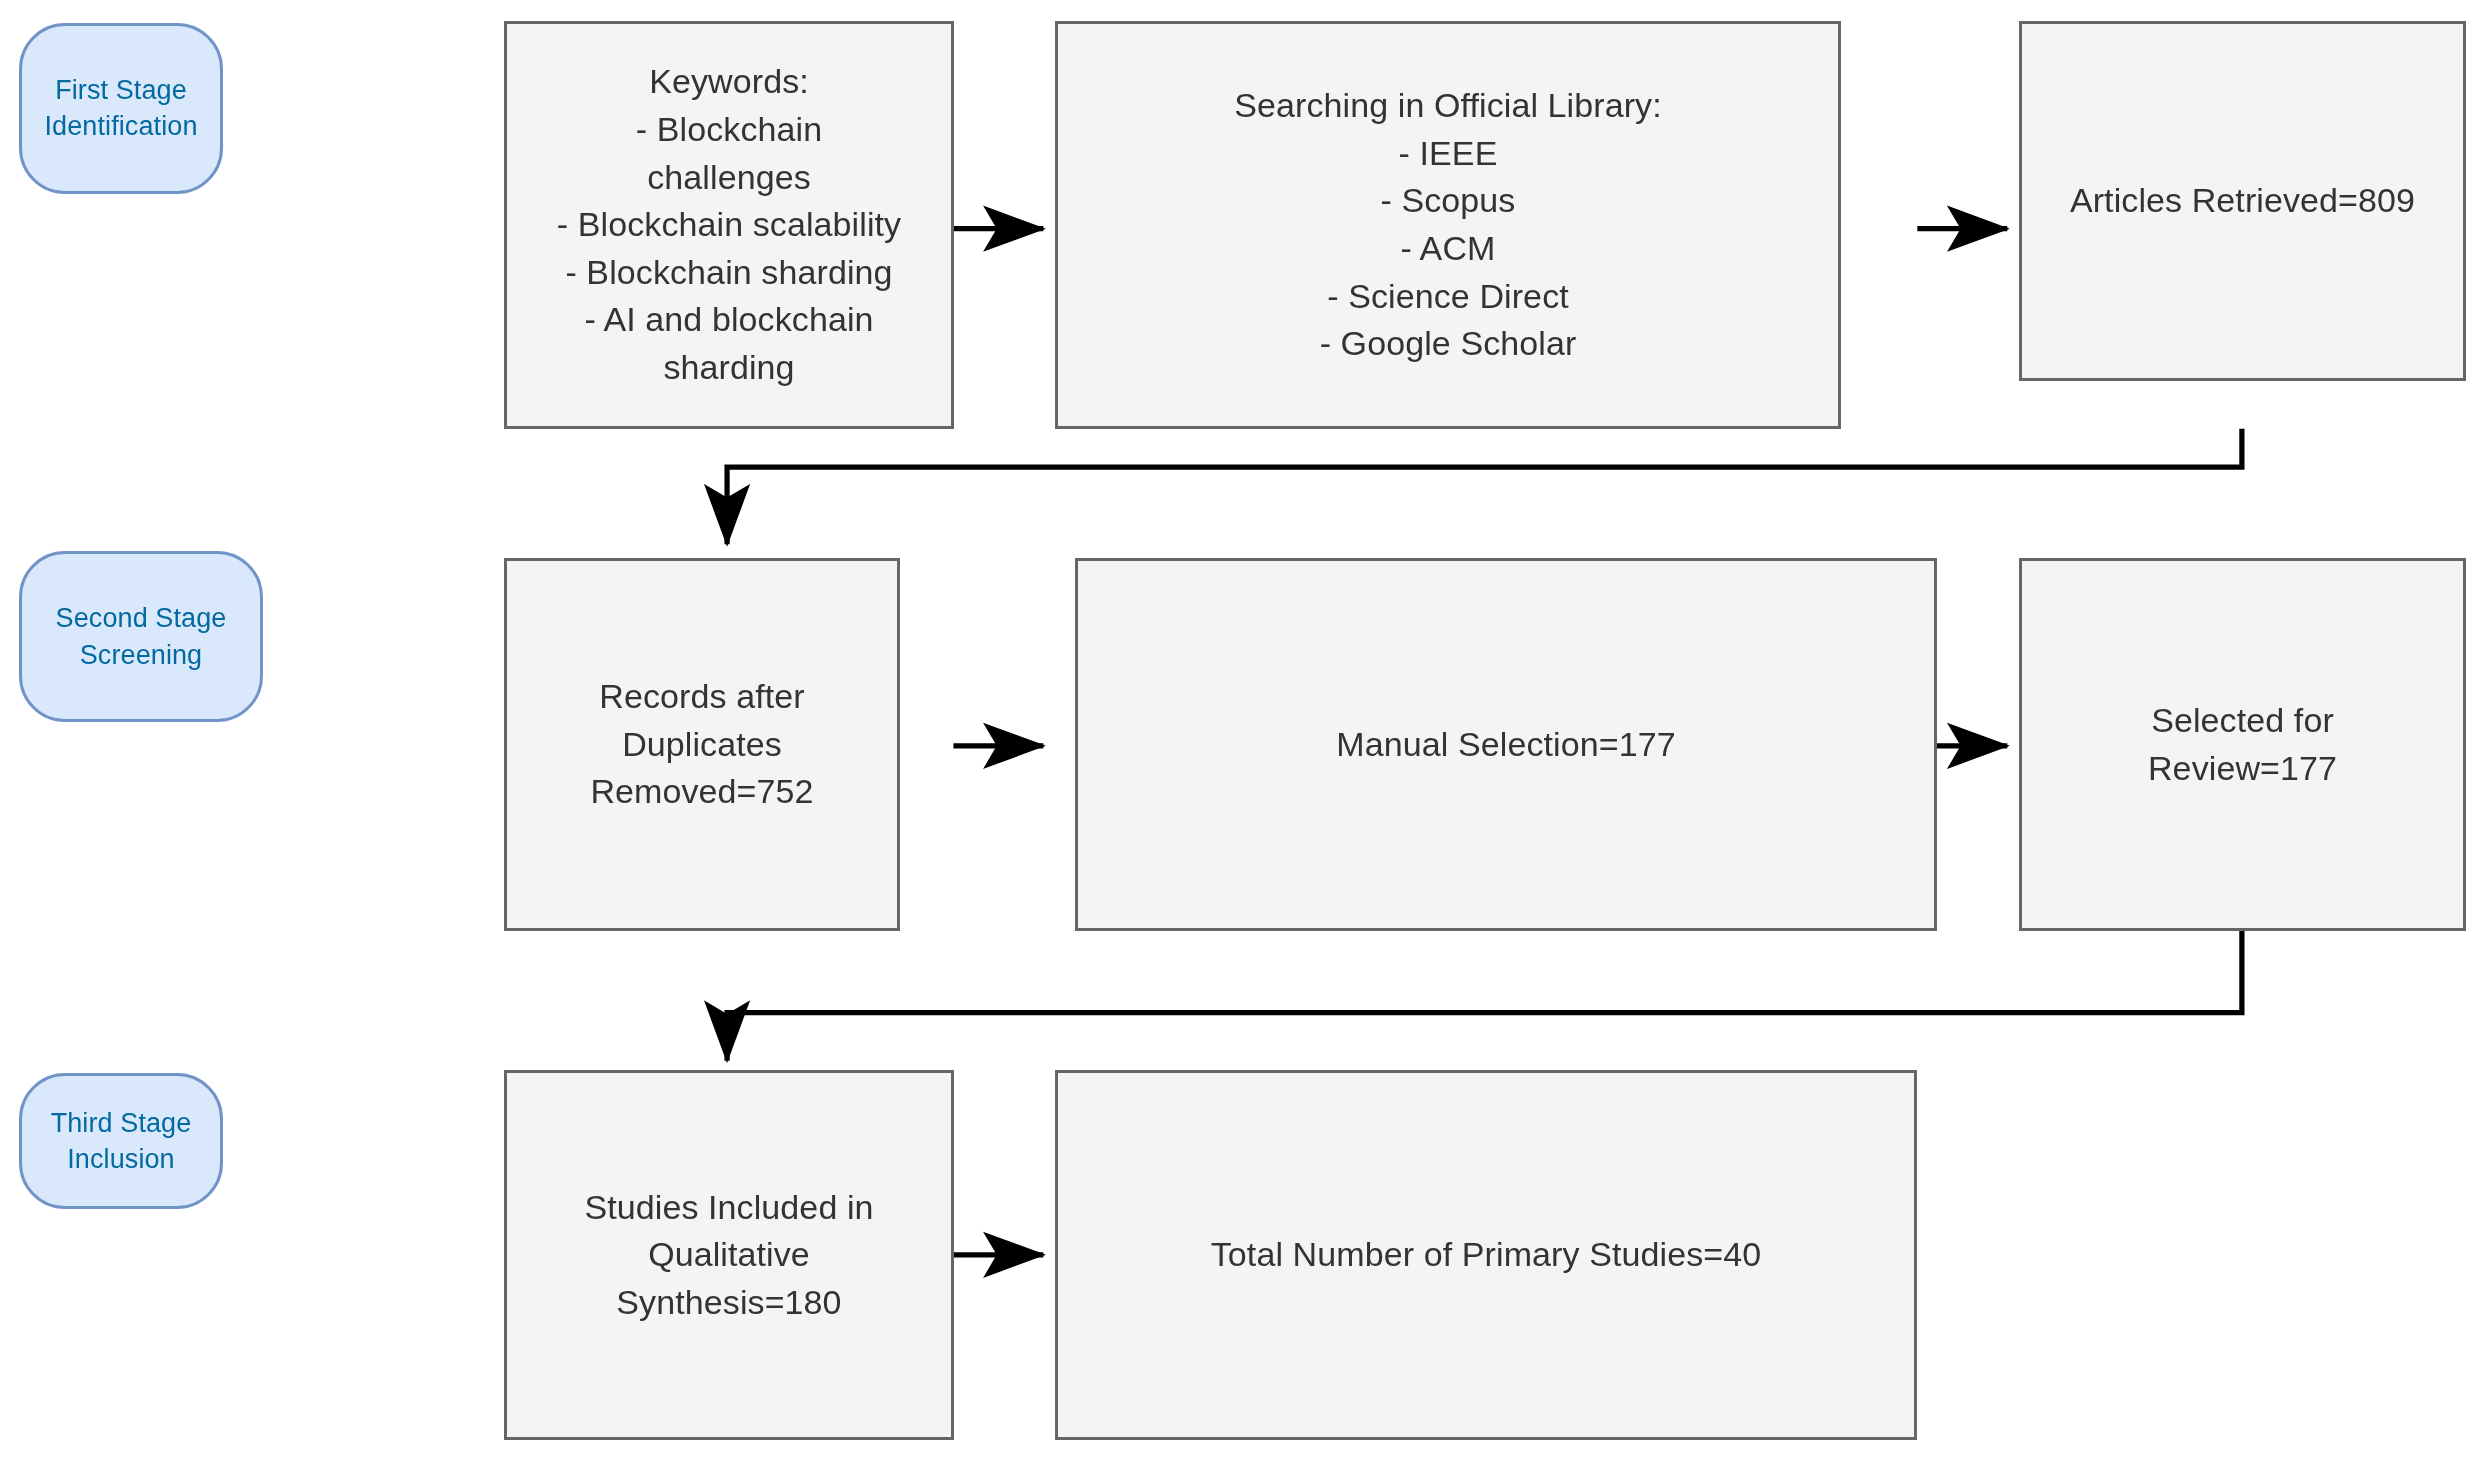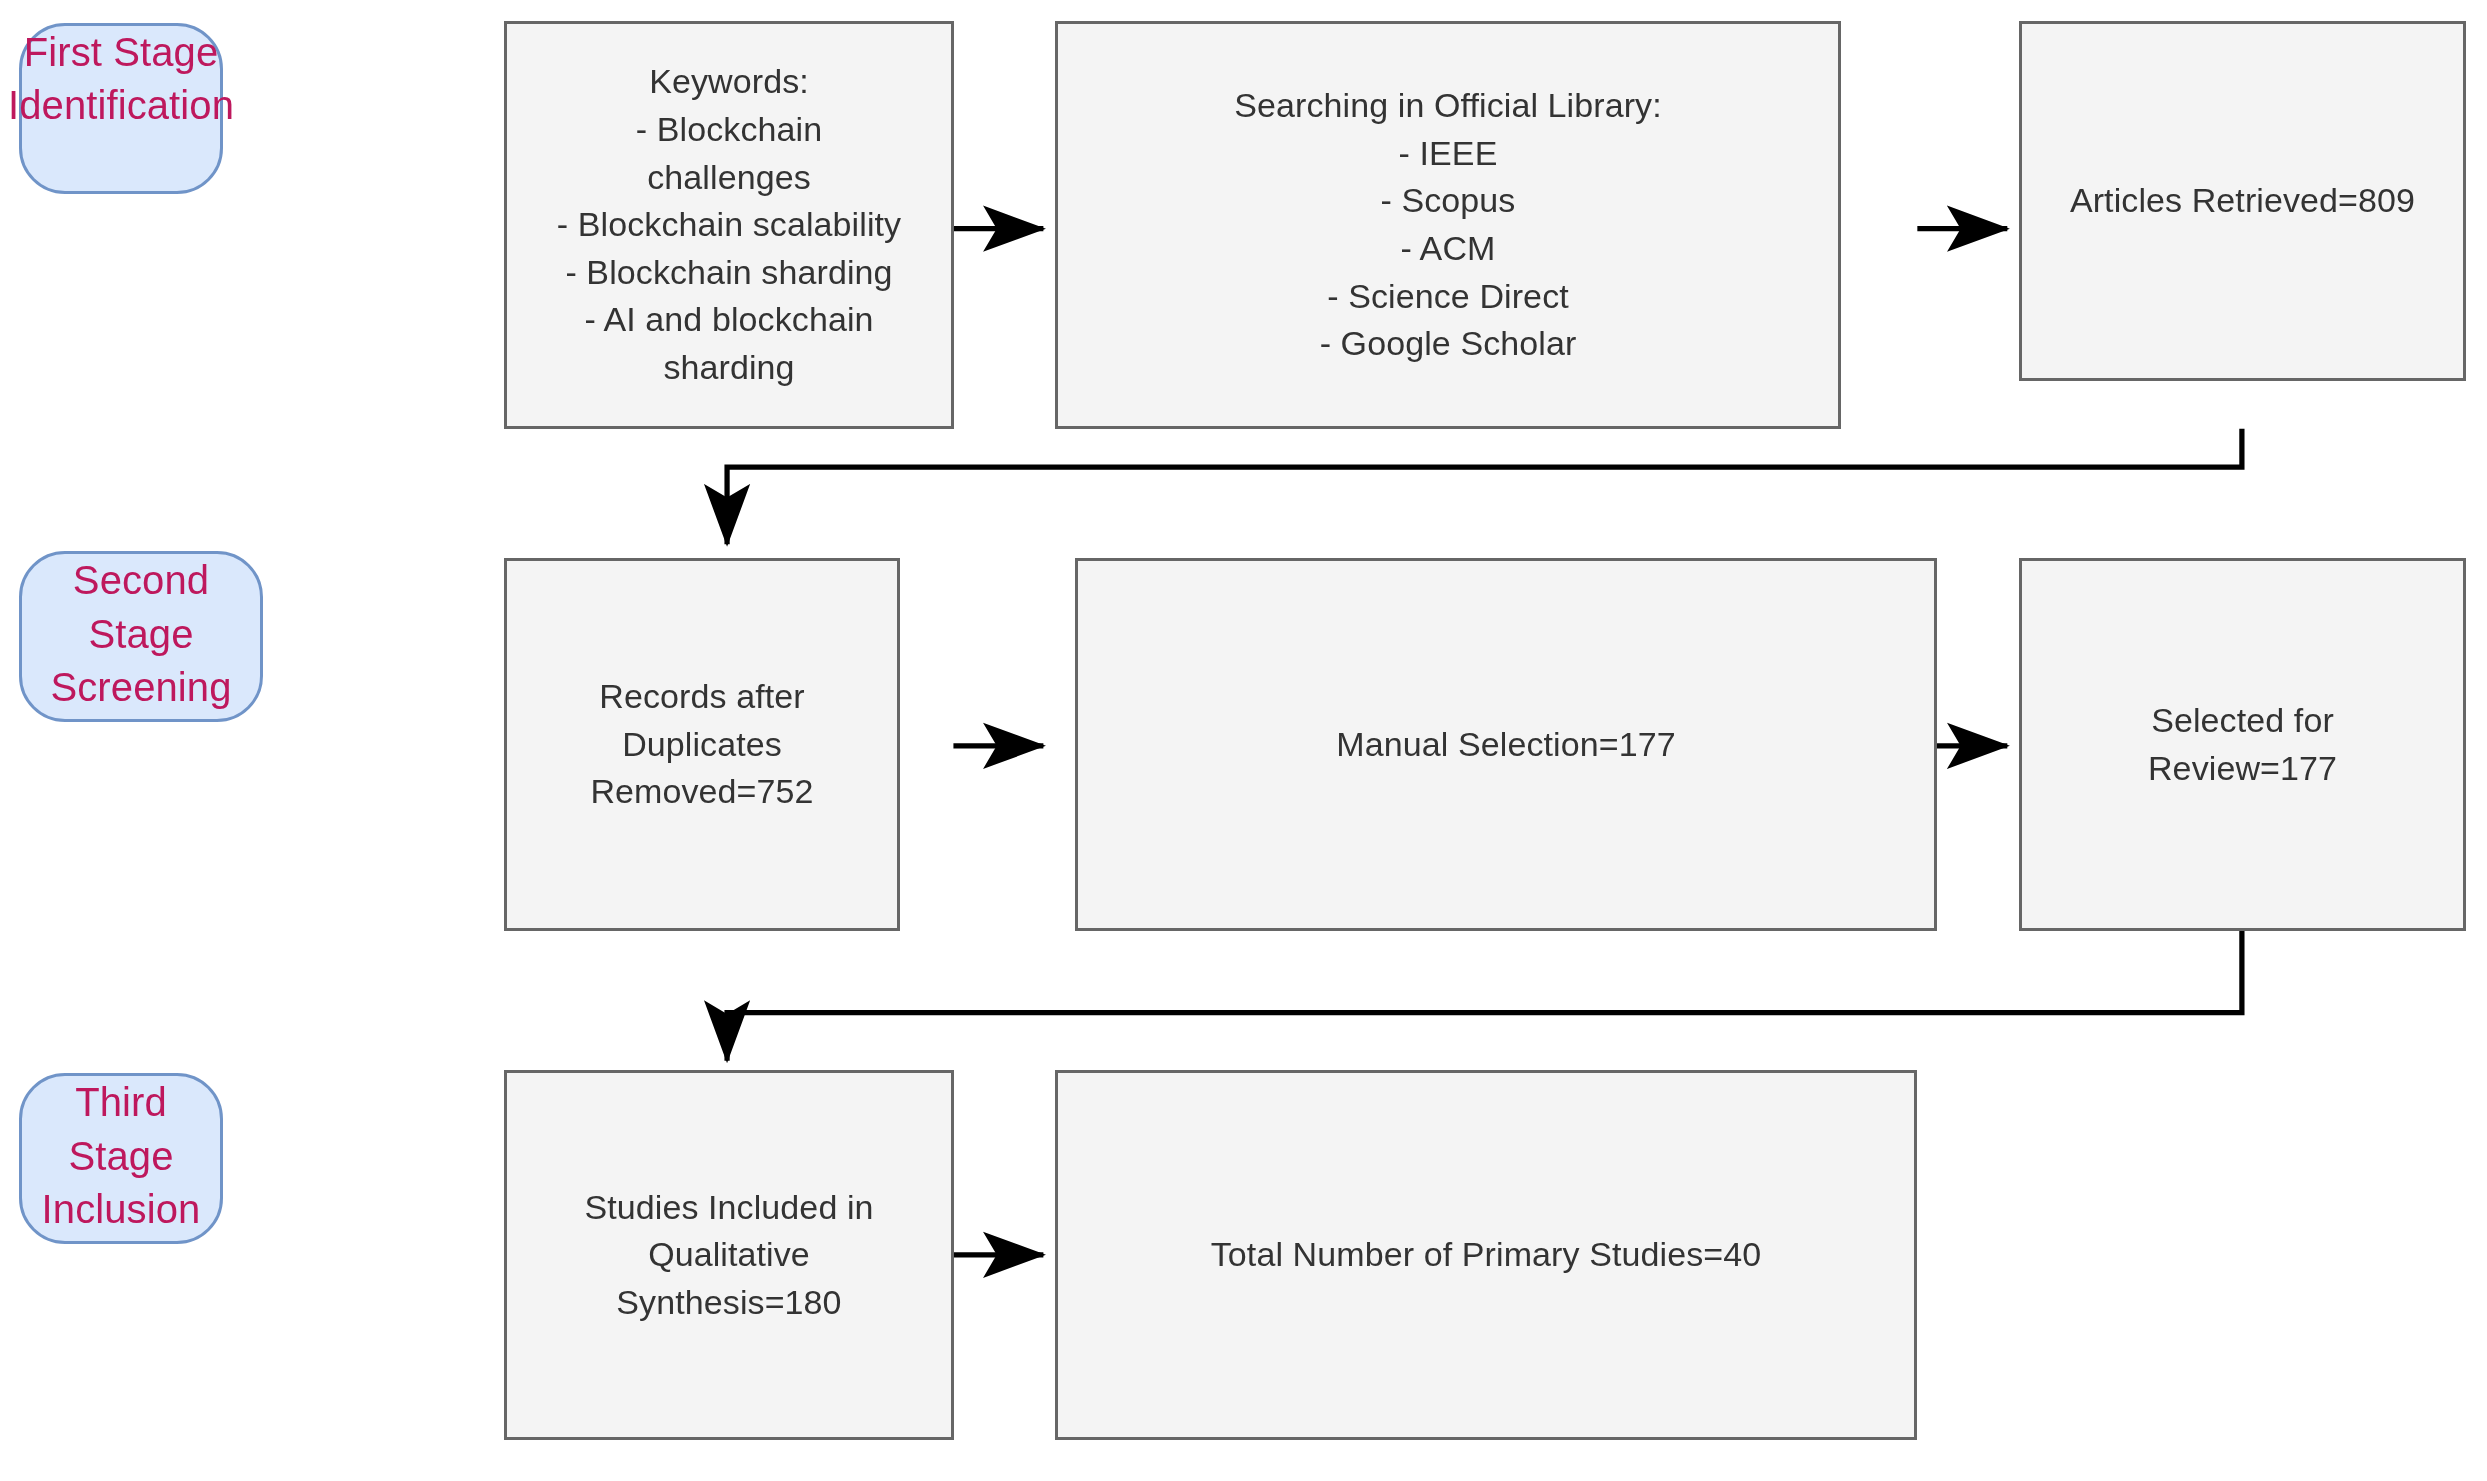--- a/index.html
+++ b/index.html
@@ -17,25 +17,25 @@
   }
 
   
   .stage-node {
     position: absolute;
     box-sizing: border-box;
     background: #dae8fc;
     border: 3px solid #7094c8;
     border-radius: 46px;
     display: flex;
-    align-items: flex-start;
+    align-items: center;
     justify-content: center;
     text-align: center;
-    color: #be185d;
-    font-size: 40px;
+    color: #0369a1;
+    font-size: 27px;
     line-height: 1.34;
     letter-spacing: 0.1px;
   }
 
   
   .proc-node {
     position: absolute;
     box-sizing: border-box;
     background: #f4f4f4;
     border: 3.7px solid #666666;
@@ -103,21 +103,21 @@
   <div class="stage-node" style="left:19px;  top:22.5px;   width:204px; height:171px;">
     <span style="white-space:pre-line;">First Stage
 Identification</span>
   </div>
 
   <div class="stage-node" style="left:19px;  top:551px;  width:244px; height:171px;">
     <span style="white-space:pre-line;">Second Stage
 Screening</span>
   </div>
 
-  <div class="stage-node" style="left:19px;  top:1073px; width:204px; height:171px;">
+  <div class="stage-node" style="left:19px;  top:1073px; width:204px; height:136px;">
     <span style="white-space:pre-line;">Third Stage
 Inclusion</span>
   </div>
 
   <div class="proc-node" style="left:504px; top:21px; width:450px; height:408px;">
     <span class="txt">Keywords:
 - Blockchain
 challenges
 - Blockchain scalability
 - Blockchain sharding

